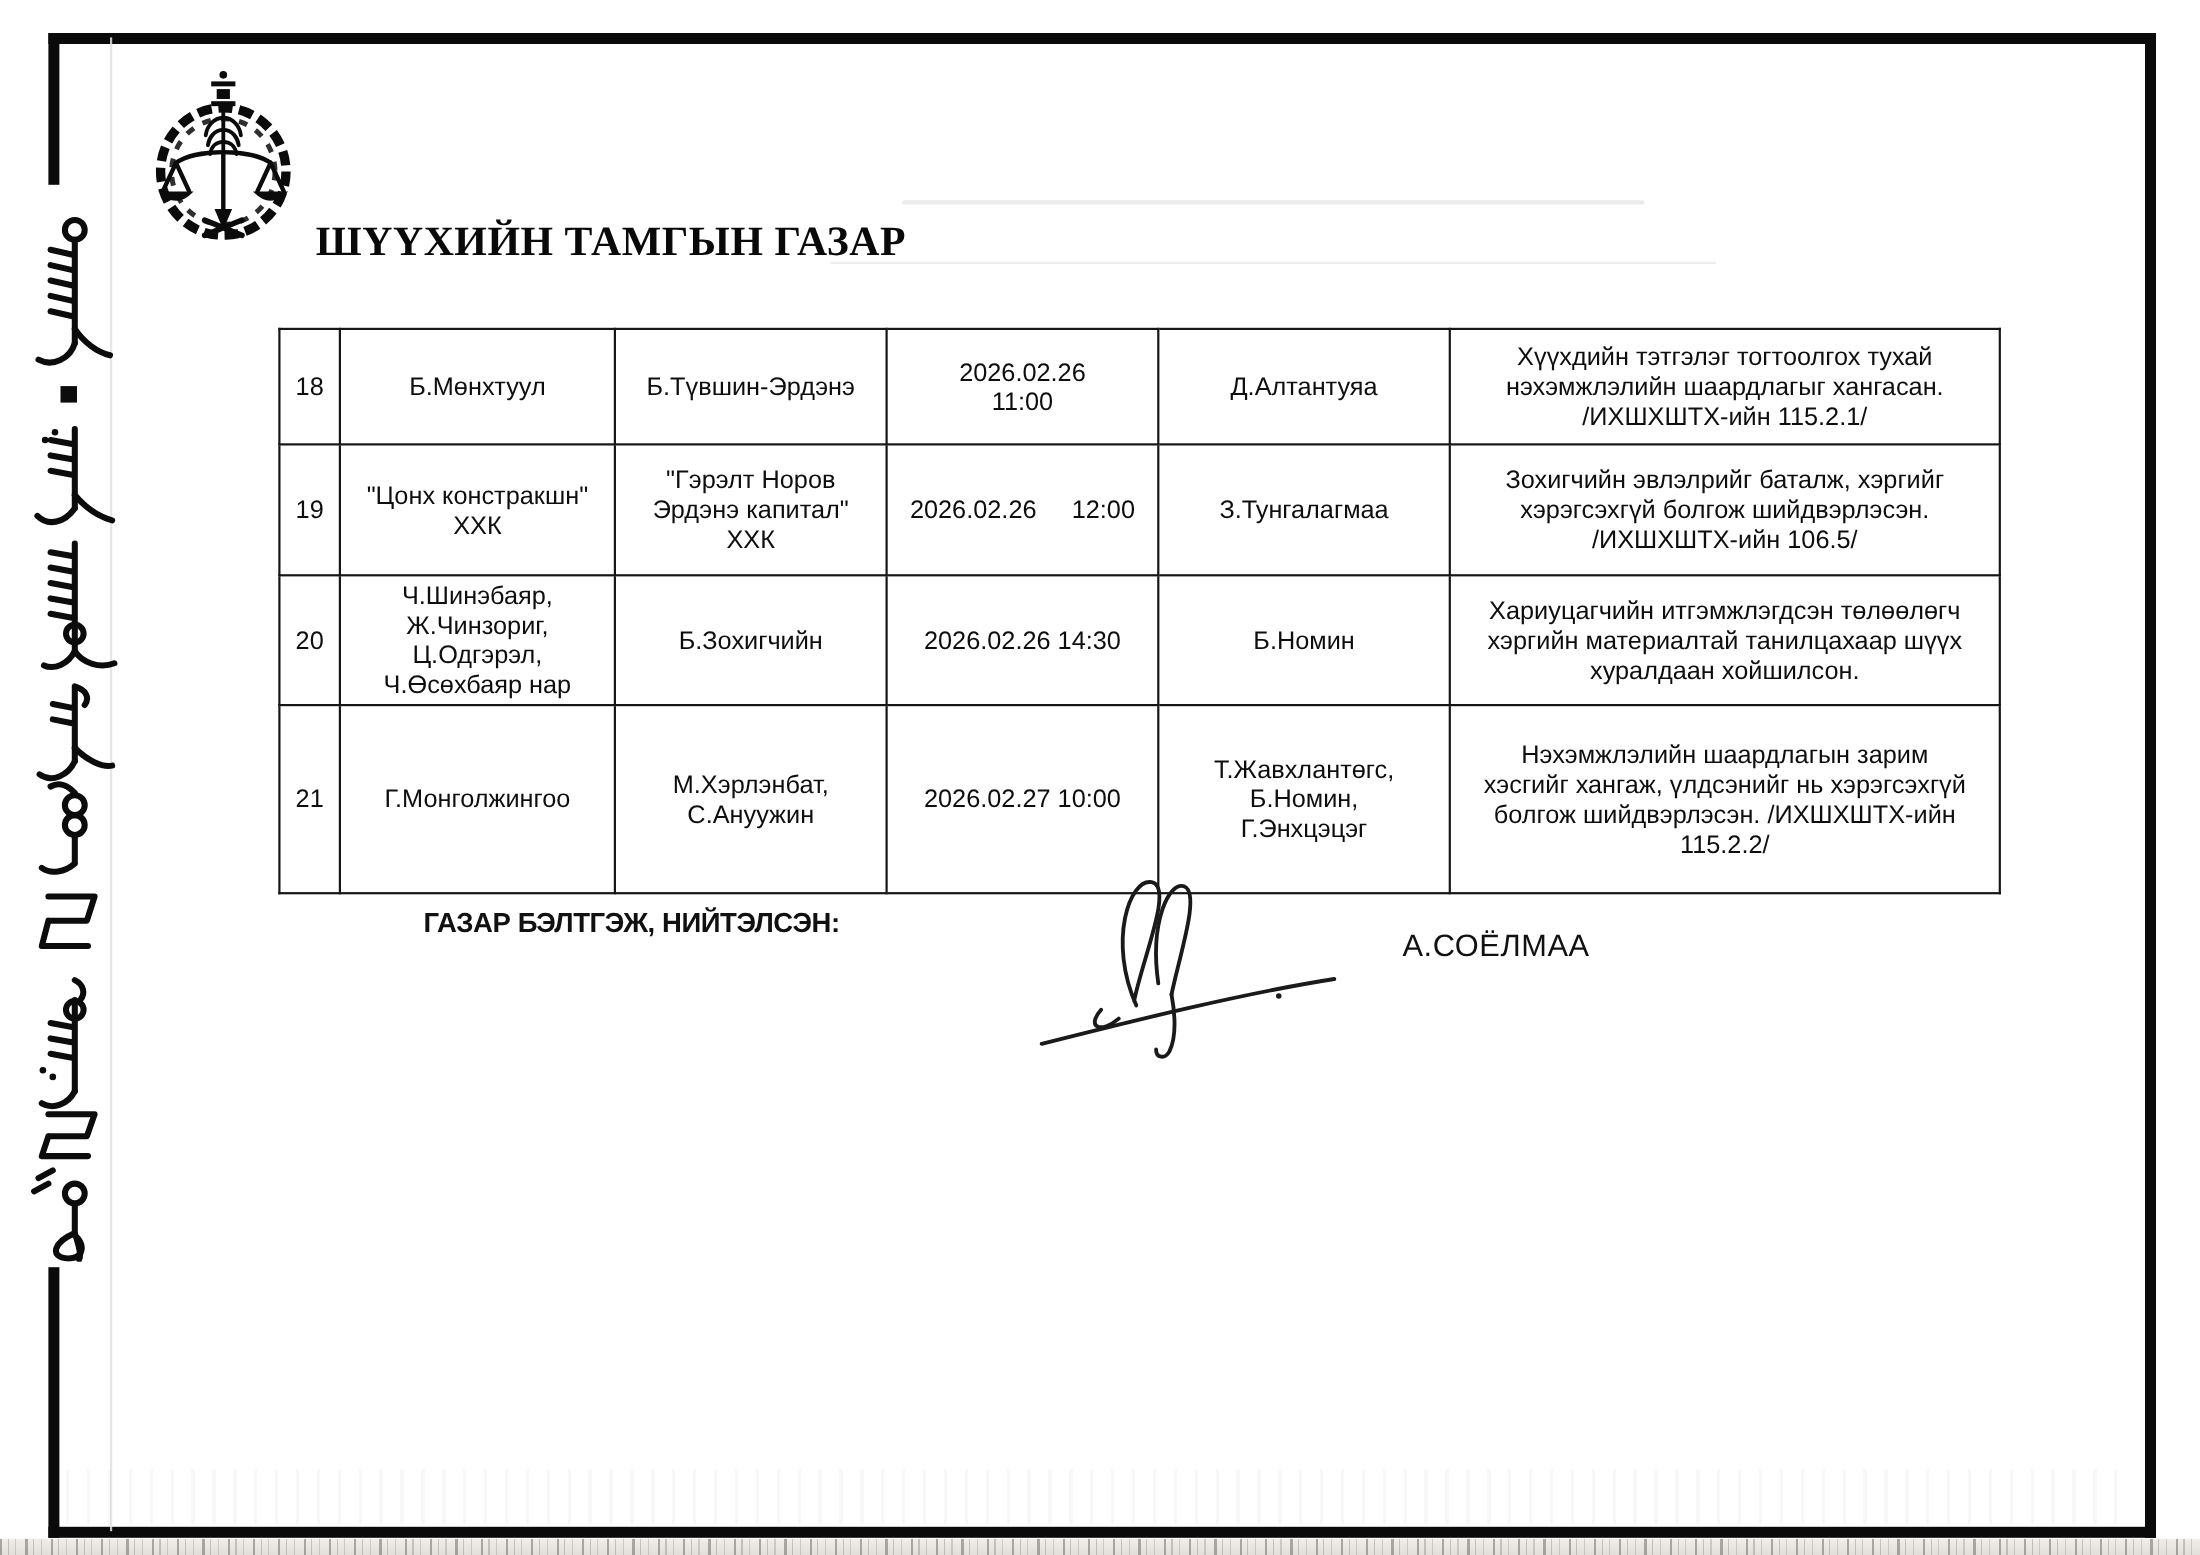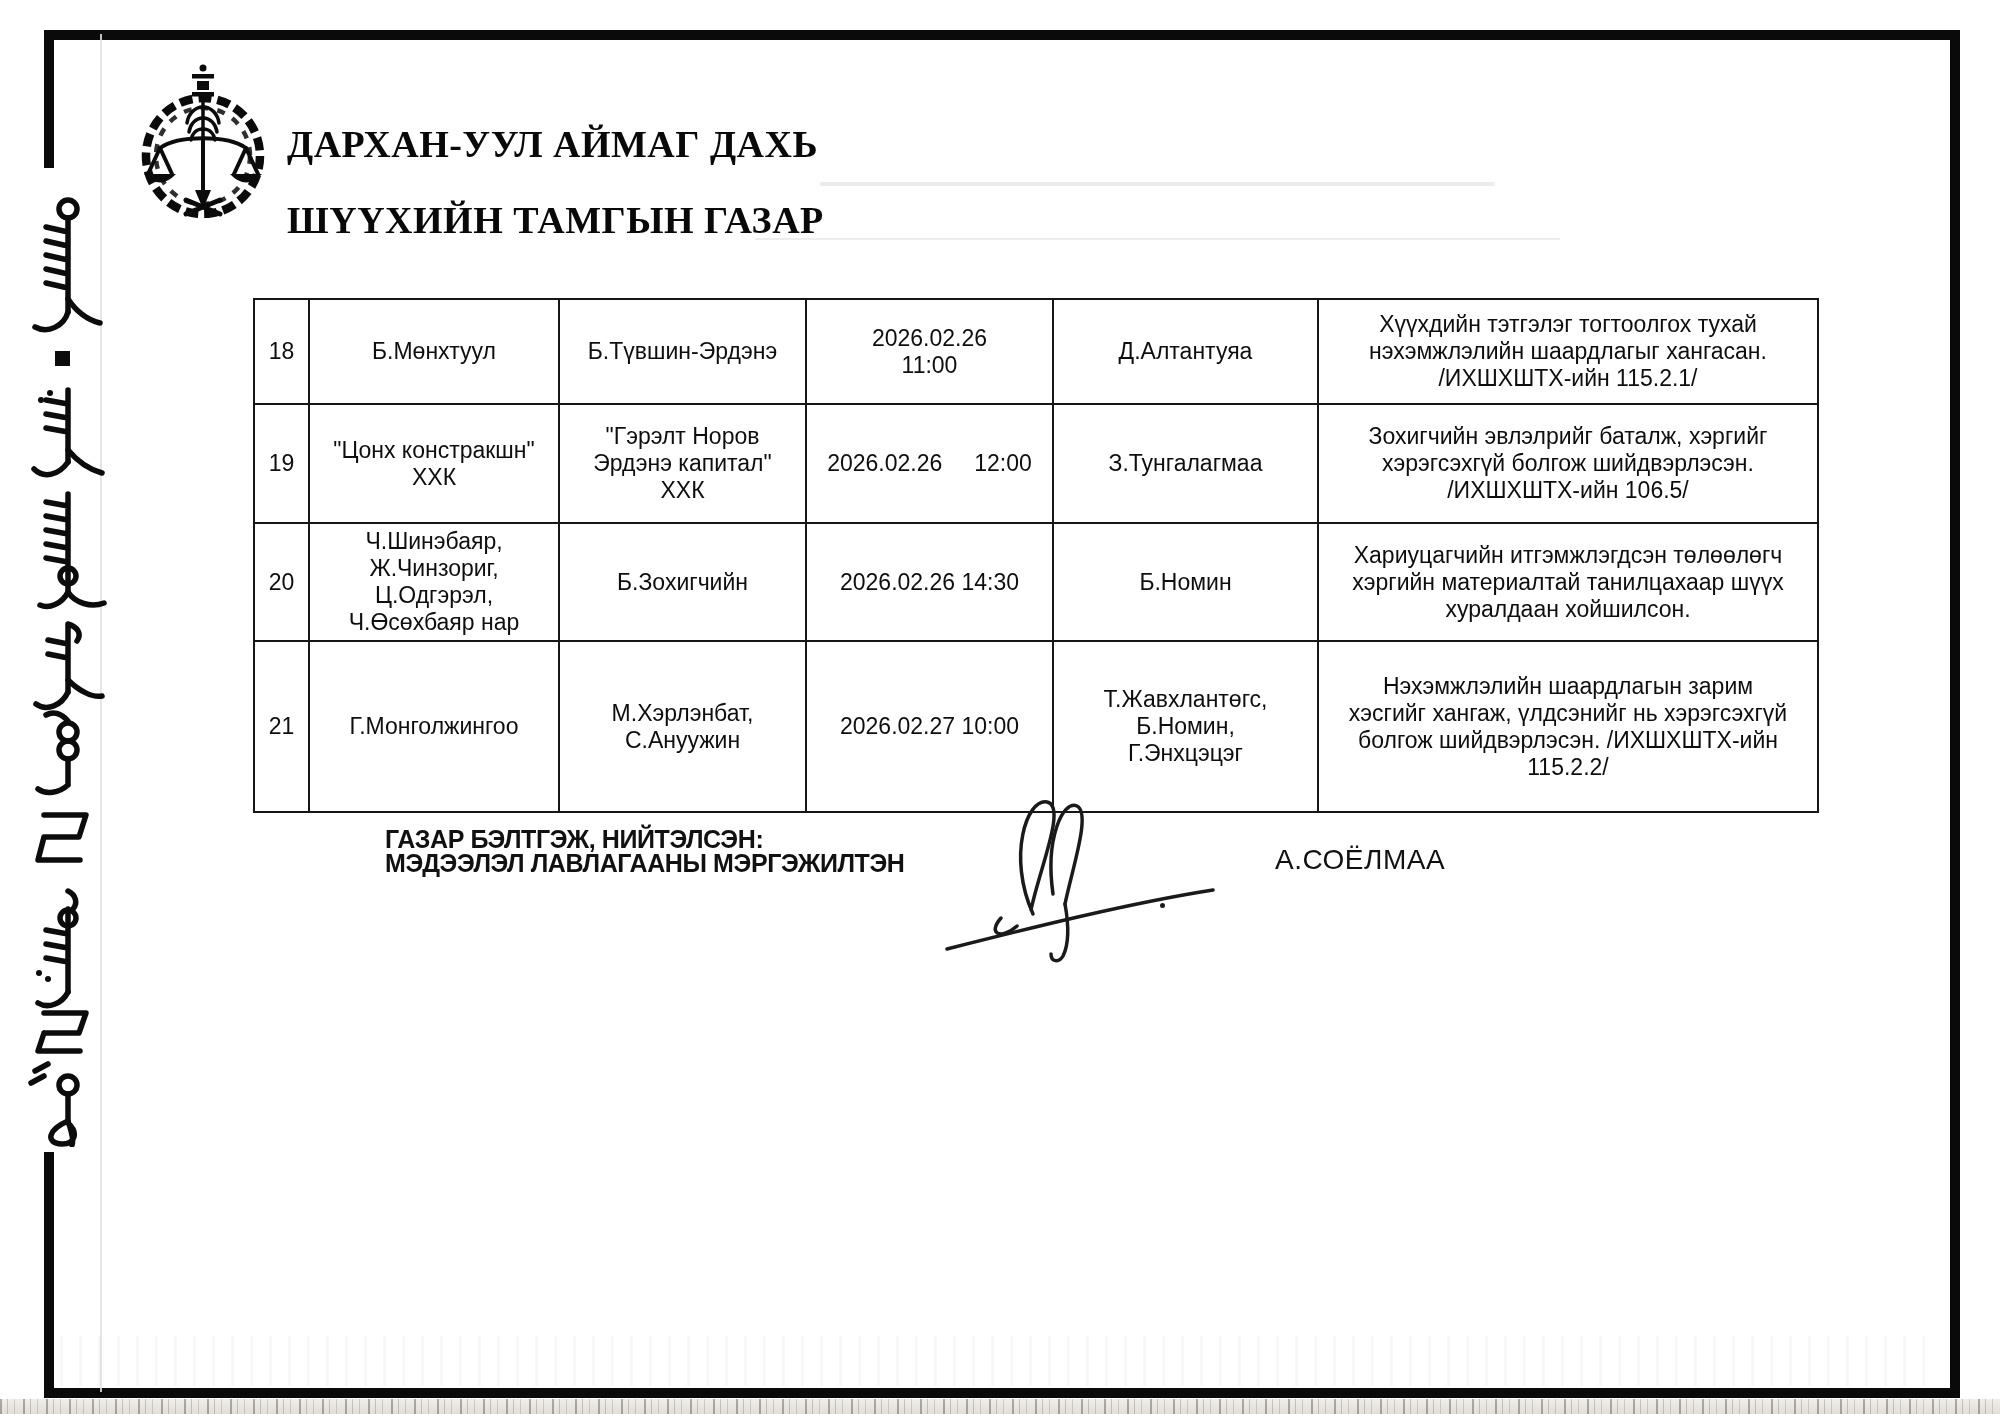--- a/index.html
+++ b/index.html
@@ -142,21 +142,20 @@
       <path d="M22,86 C40,73 90,73 108,86"></path>
       <path d="M65,78 L65,132"></path>
       <path d="M22,86 L10,112 M22,86 L34,112"></path>
       <path d="M108,86 L96,112 M108,86 L120,112"></path>
     </g>
     <path d="M6,112 Q22,129 38,112 Z" fill="#0b0b0b"></path>
     <path d="M92,112 Q108,129 124,112 Z" fill="#0b0b0b"></path>
     <polygon points="65,147 57,128 73,128" fill="#0b0b0b"></polygon>
   </svg>
 
-  <div class="abs org-title org-line1">ДАРХАН-УУЛ АЙМАГ ДАХЬ</div>
   <div class="abs org-title org-line2">ШҮҮХИЙН ТАМГЫН ГАЗАР</div>
 
   <table class="sched">
     <colgroup>
       <col style="width:55px">
         <col style="width:250px">
         <col style="width:247px">
       <col style="width:247px">
         <col style="width:265px">
         <col style="width:500px">
@@ -210,21 +209,20 @@
 Г.Энхцэцэг</td>
         <td class="c-dec">Нэхэмжлэлийн шаардлагын зарим
 хэсгийг хангаж, үлдсэнийг нь хэрэгсэхгүй
 болгож шийдвэрлэсэн. /ИХШХШТХ-ийн
 115.2.2/</td>
       </tr>
     </tbody>
   </table>
 
   <div class="abs foot-label foot-l1">ГАЗАР БЭЛТГЭЖ, НИЙТЭЛСЭН:</div>
-  <div class="abs foot-label foot-l2">МЭДЭЭЛЭЛ ЛАВЛАГААНЫ МЭРГЭЖИЛТЭН</div>
 
   <svg class="abs sig-svg" viewBox="0 0 290 178" fill="none" stroke="#1a1a1a" stroke-width="3.5" stroke-linecap="round">
     <path d="M98,128 C72,70 92,12 112,16 C132,20 104,84 96,124"></path>
     <path d="M118,108 C110,52 128,14 142,20 C156,27 138,80 130,118"></path>
     <path d="M130,118 C134,140 134,158 128,170 C124,177 116,176 116,168"></path>
     <path d="M66,132 C52,148 66,154 82,140"></path>
     <path d="M12,163 C95,142 195,117 278,104"></path>
   </svg>
   <div class="abs sig-dot"></div>
 

